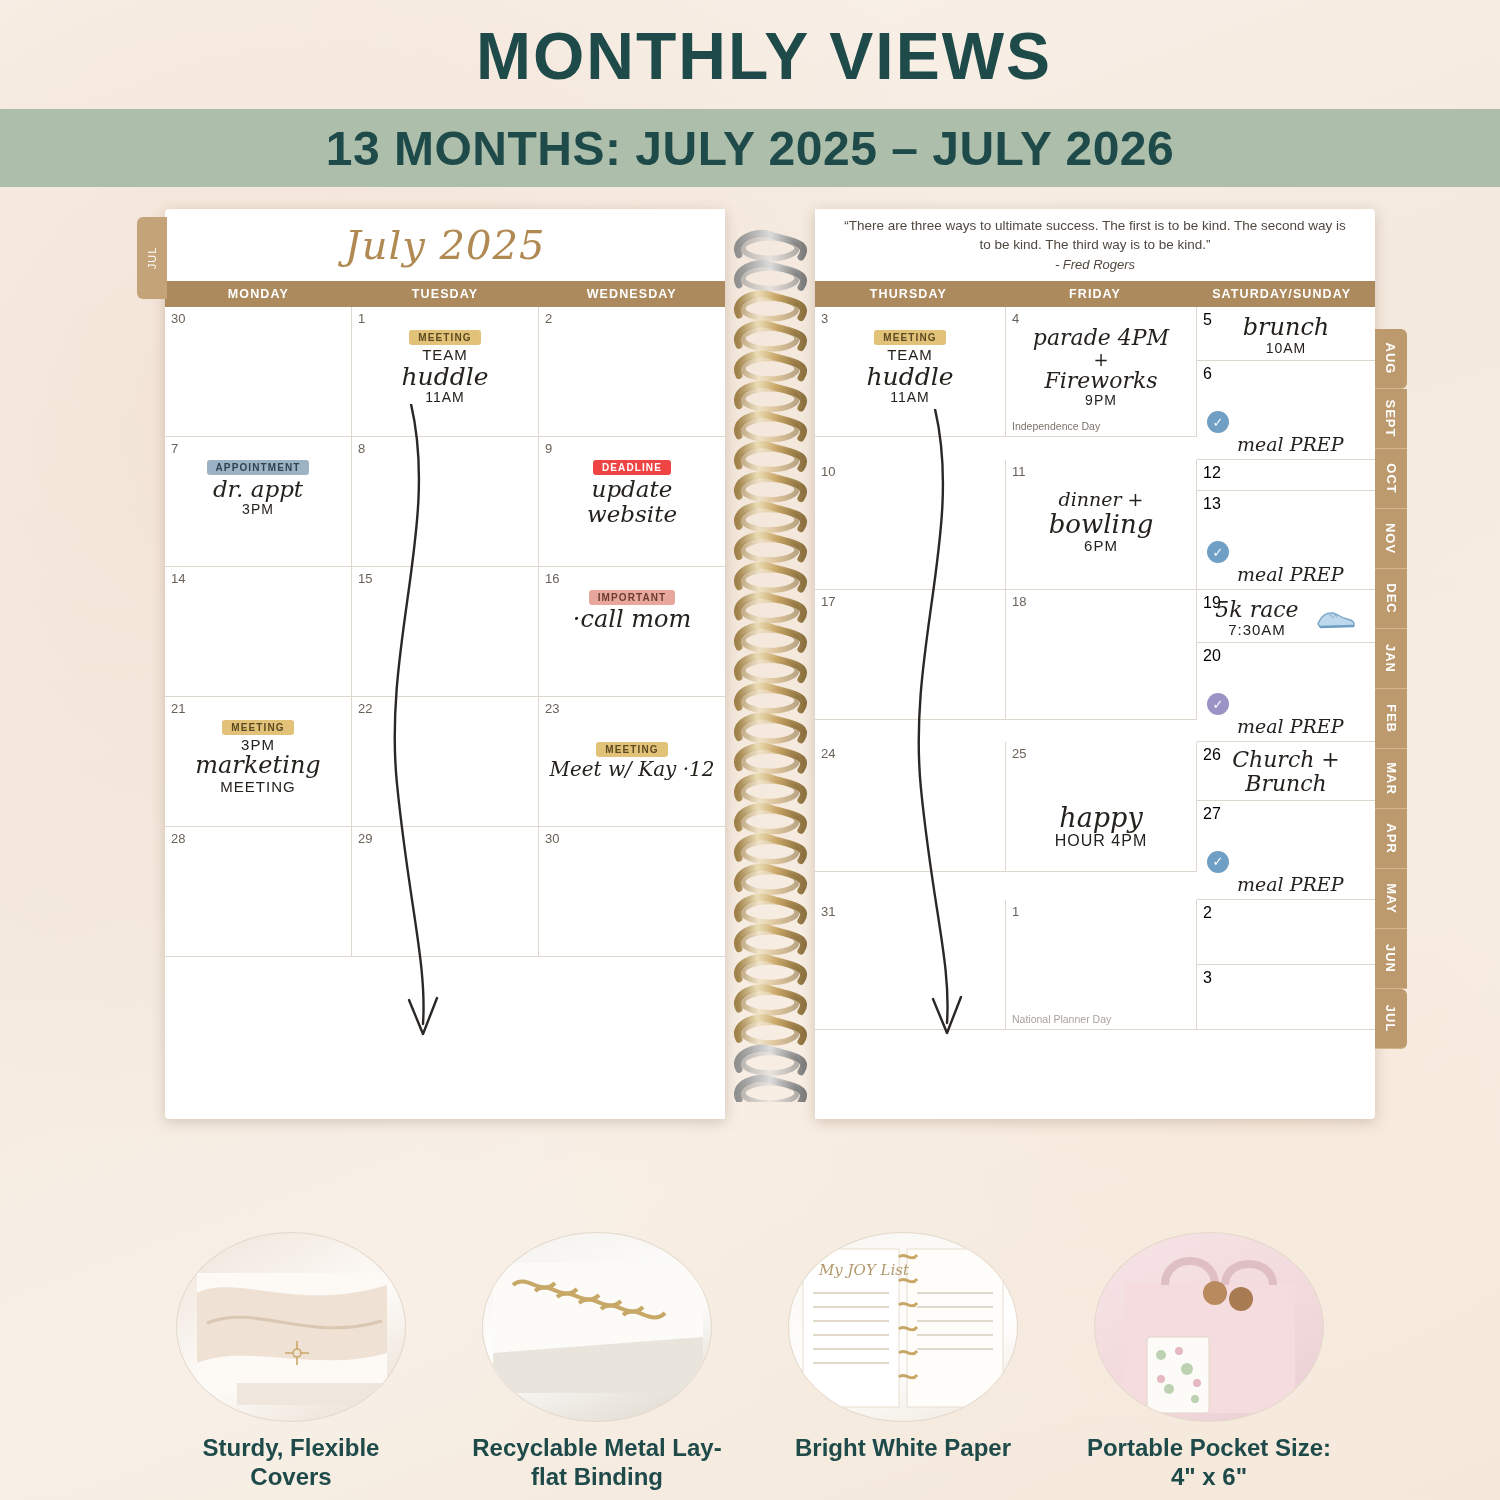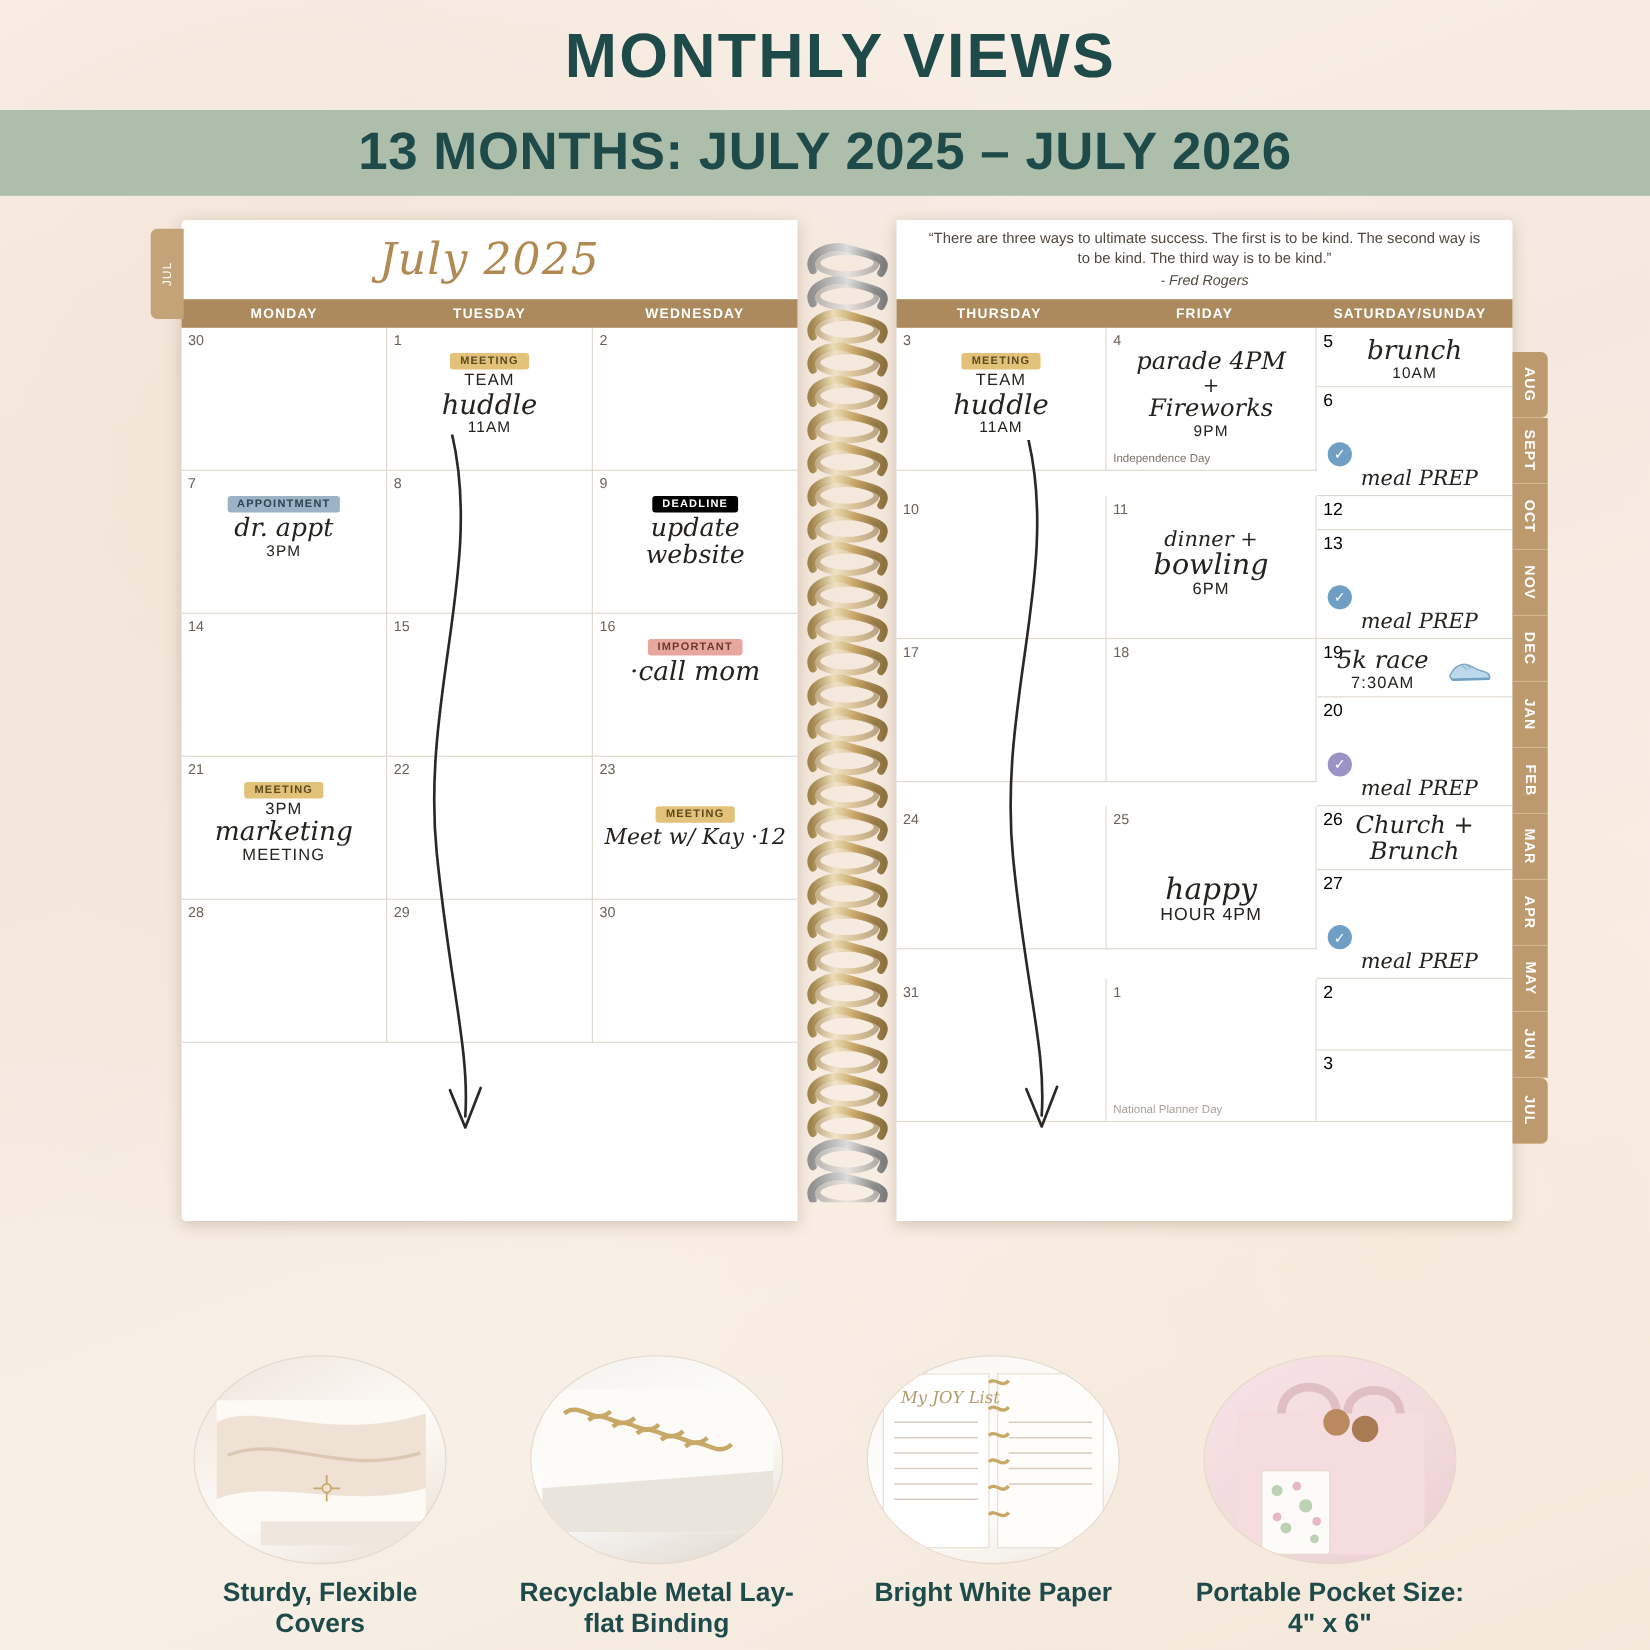--- a/index.html
+++ b/index.html
@@ -15,21 +15,21 @@
     position:absolute; inset:0;
     background:
       radial-gradient(circle at 18% 28%, #f3e3d6 0%, rgba(243,227,214,0) 45%),
       radial-gradient(circle at 85% 75%, #f7eadd 0%, rgba(247,234,221,0) 50%),
       linear-gradient(160deg,#faf2ea 0%, #f4e9de 40%, #f8f0e7 70%, #f2e6d9 100%);
   }
   
   .hero-title {
     position:relative;
     text-align:center;
-    font-size:57px;
+    font-size:66px;
     font-weight:bold;
     letter-spacing:2px;
     color:#1e4a4a;
     padding-top:22px;
     line-height:1.05;
     padding-left:28px;
   }
   .hero-band {
     position:relative;
     margin-top:18px;
@@ -134,21 +134,21 @@
 
   .tag {
     display:inline-block;
     padding:2px 9px;
     font-size:10px; letter-spacing:1.1px; font-weight:bold;
     color:#fff; border-radius:3px;
     margin:4px 0 2px 0;
   }
   .tag.meeting { background:#e2c178; color:#5c4a22;}
   .tag.appointment { background:#9bb3c4; color:#2f4350;}
-  .tag.deadline { background:#000000; color:#fff;}
+  .tag.deadline { background:#ef4444; color:#fff;}
   .tag.important { background:#e8a79c; color:#6b3b33;}
 
   .hand {
     font-family:"DejaVu Serif", serif;
     font-style:italic;
     color:#25221e;
     line-height:1.08;
     text-align:center;
   }
   .hand.mid { font-size:20px; }

